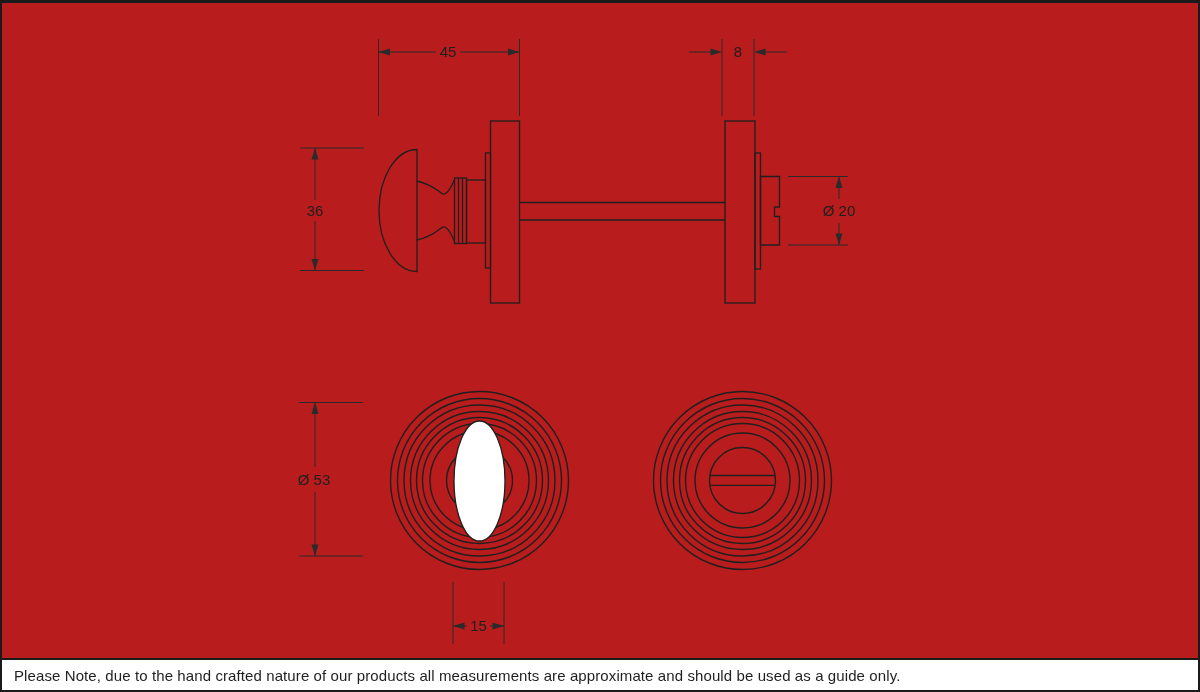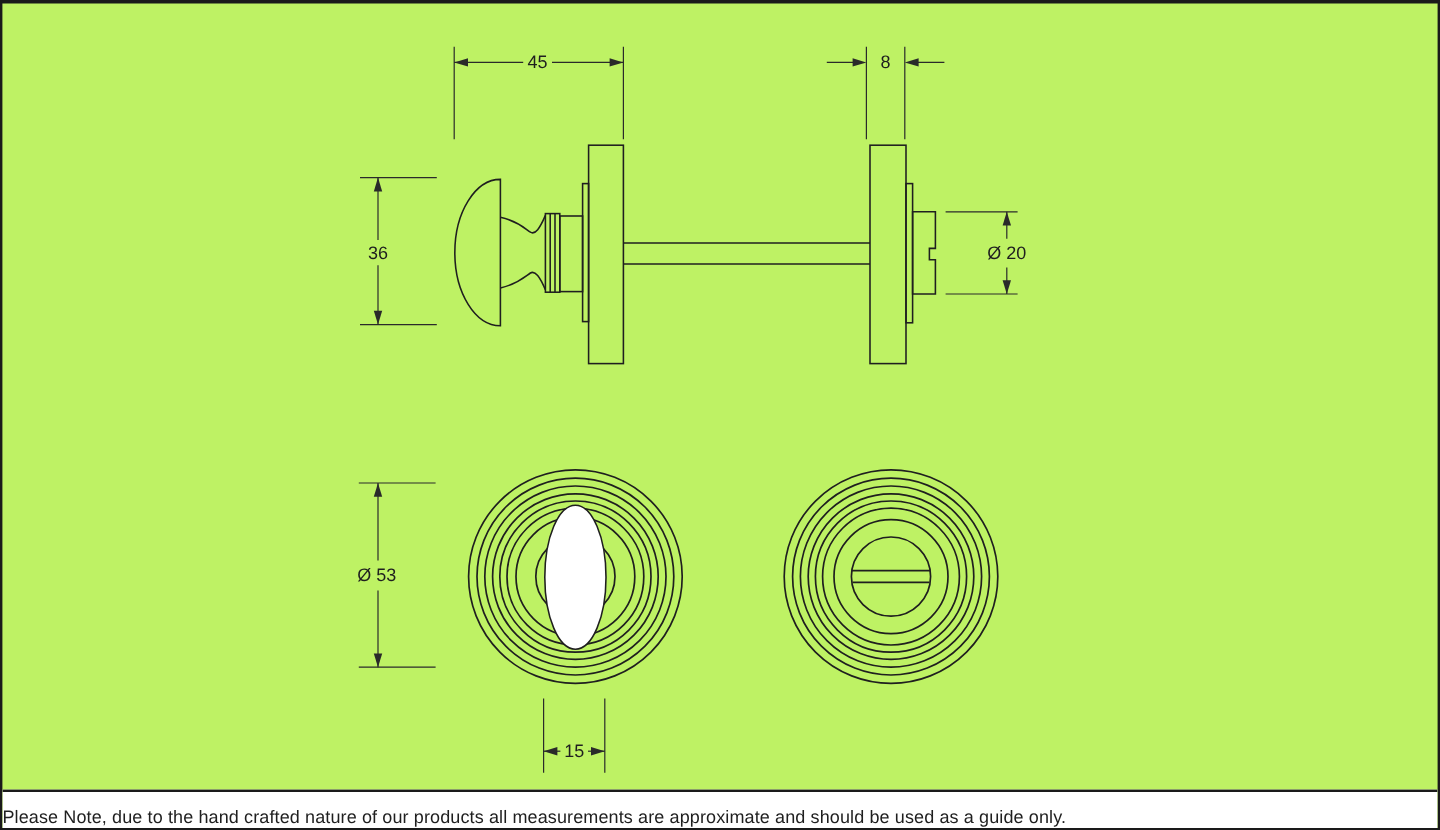--- a/index.html
+++ b/index.html
@@ -1,35 +1,36 @@
 <!DOCTYPE html>
 <html><head>
 <meta charset="utf-8">
 <style>
   html,body{margin:0;padding:0;background:#e8e8e8;}
   .page{
     position:relative;
     width:1200px;height:692px;
     box-sizing:border-box;
-    background:#bef264;
+    background:#b91c1c;
     border:2px solid #1a1a1a;
     border-top-width:3px;
     font-family:"Liberation Sans", sans-serif;
     overflow:hidden;
   }
   .drawing-area{
     position:absolute;top:0;left:0;
     width:1196px;height:655px;
   }
   .note-bar{
     position:absolute;left:0;bottom:0;
     width:1196px;height:32px;
     border-top:2px solid #1a1a1a;
     box-sizing:border-box;
-    display:flex;align-items:flex-end;
+    display:flex;align-items:center;
+    padding-left:12px;
     background:#ffffff;
   }
   .note-text{
     font-size:15px;
     color:#1f1f1f;
     letter-spacing:0.1px;
   }
   svg text{
     font-family:"Liberation Sans", sans-serif;
     font-size:15px;

